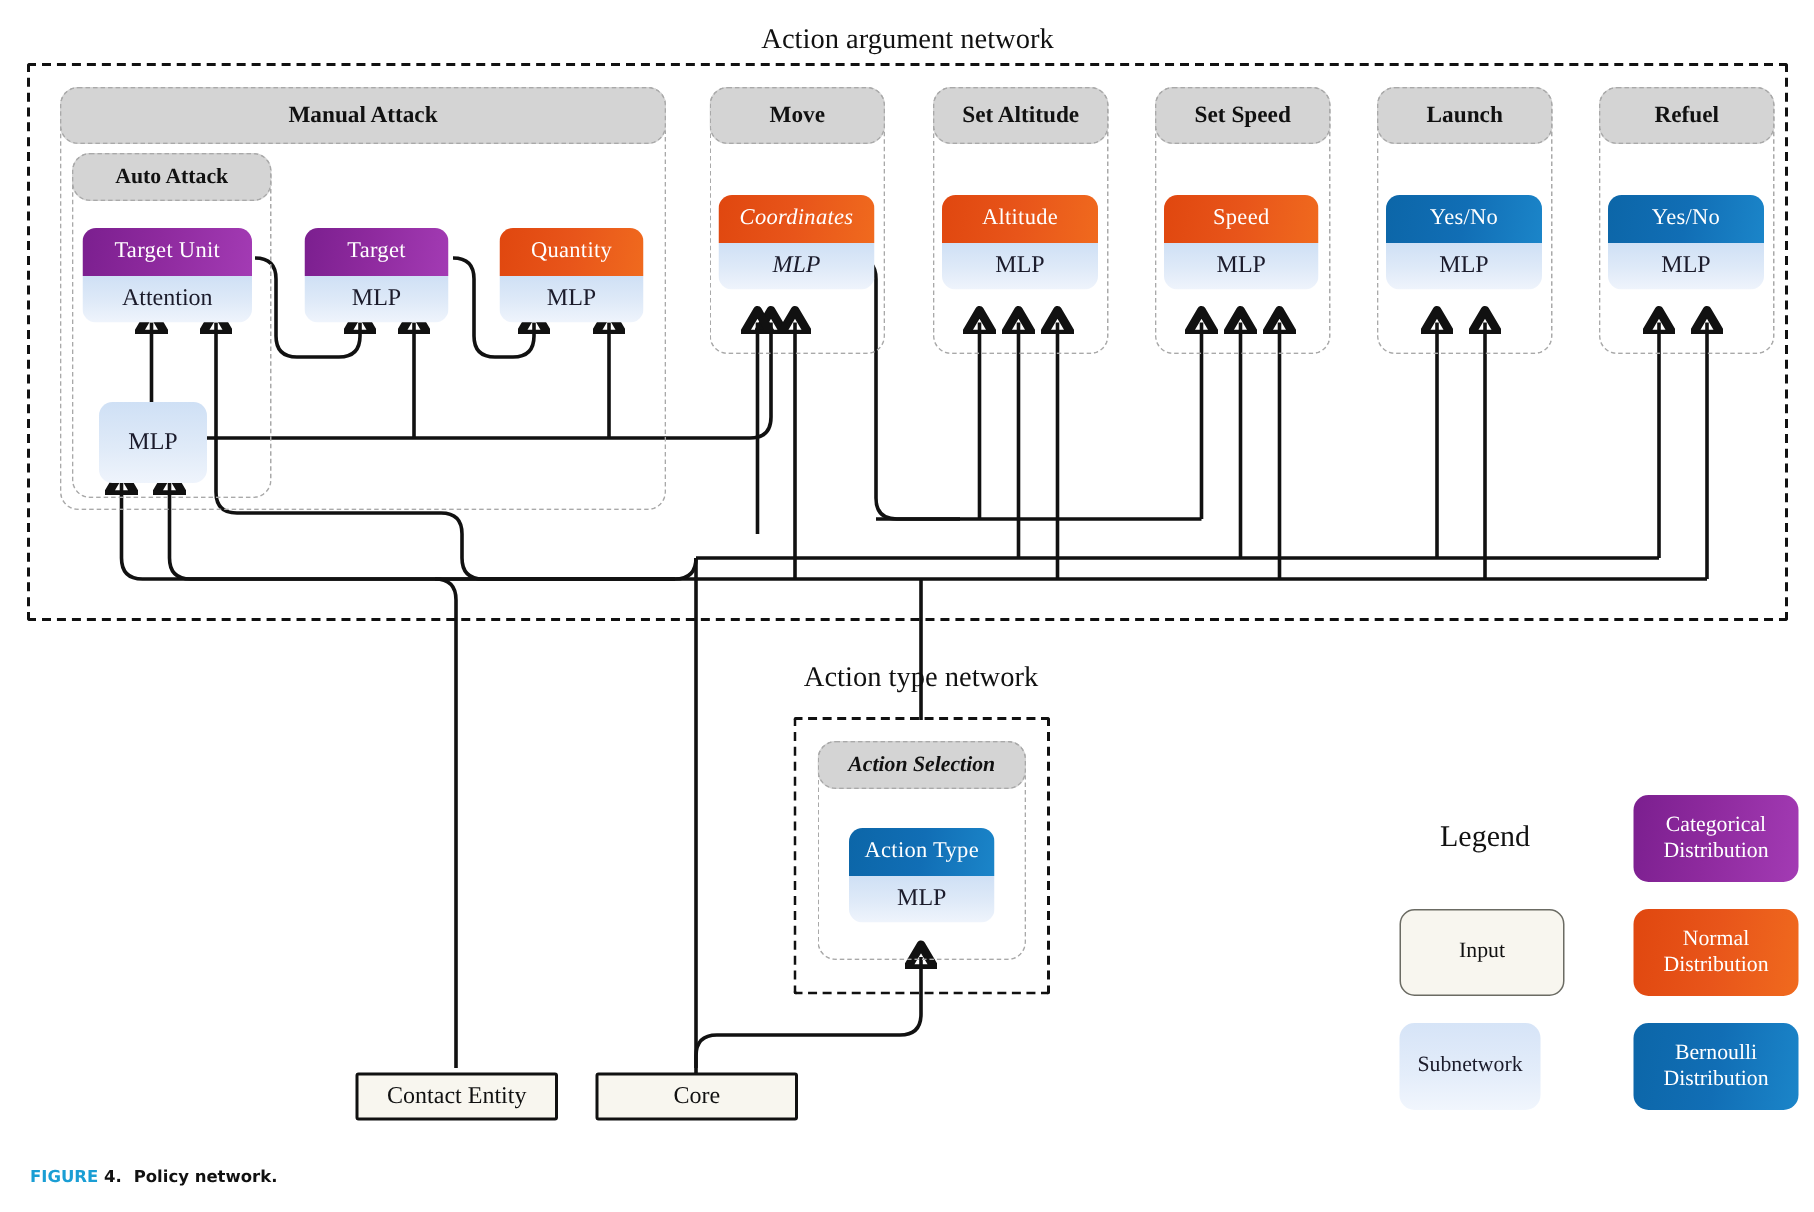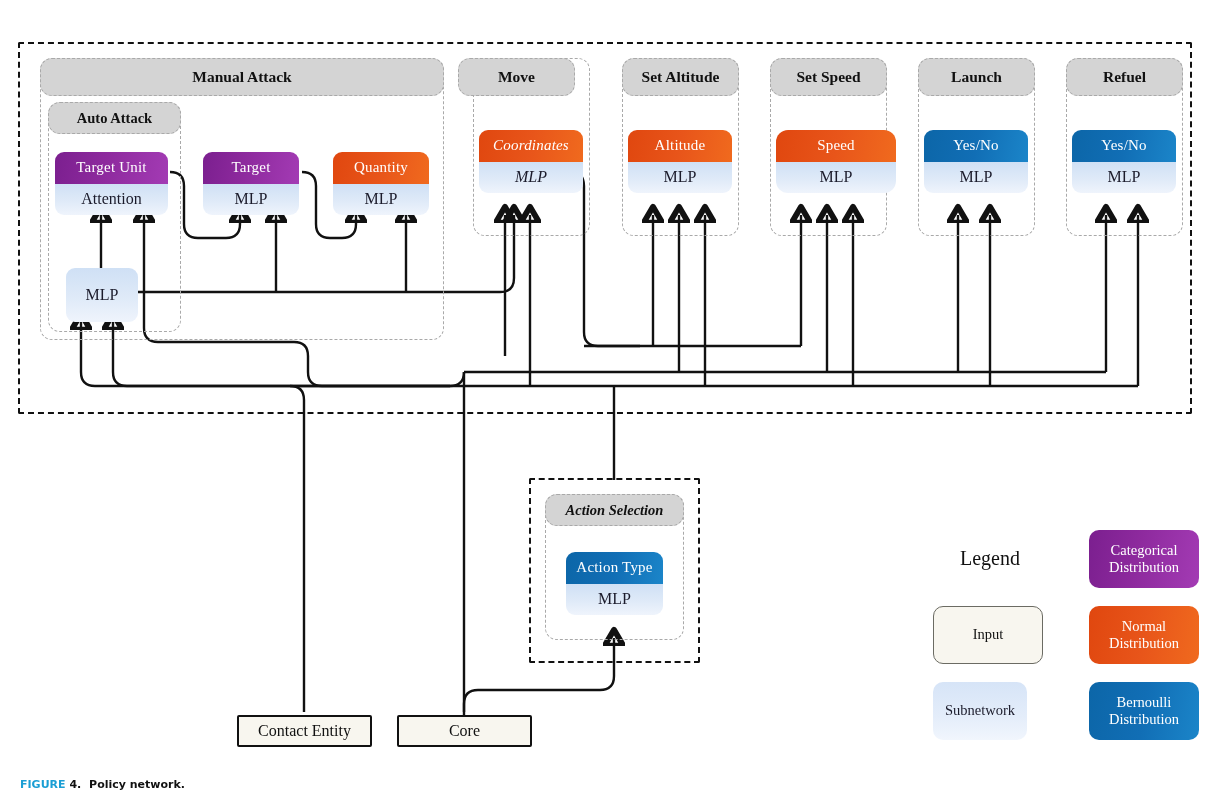--- a/index.html
+++ b/index.html
@@ -117,20 +117,21 @@
 
     <path d="M584,346 L801,346"></path>
 
     <path d="M464,372 L1106,372"></path>
 
     <path d="M290,386 L1138,386"></path>
 
     <path d="M653,346 L653,346"></path>
   </svg>
 
+  <div class="abs net-title" style="left:380px;top:16px;width:450px;">Action argument network</div>
 
   <div class="abs net-frame" style="left:18px;top:42px;width:1174px;height:372px;"></div>
 
   <div class="abs group" style="left:40px;top:58px;width:404px;height:282px;"></div>
   <div class="abs group-head" style="left:40px;top:58px;width:404px;height:38px;">Manual Attack</div>
 
   <div class="abs group" style="left:48px;top:102px;width:133px;height:230px;"></div>
   <div class="abs group-head" style="left:48px;top:102px;width:133px;height:32px;font-size:14.5px;">Auto Attack</div>
 
   <div class="abs node" style="left:55px;top:152px;width:113px;height:63px;">
@@ -146,54 +147,55 @@
     <div class="dist dist-cat">Target</div>
     <div class="sub">MLP</div>
   </div>
 
   <div class="abs node" style="left:333px;top:152px;width:96px;height:63px;">
     <div class="dist dist-norm">Quantity</div>
     <div class="sub">MLP</div>
   </div>
 
   <div class="abs group" style="left:473px;top:58px;width:117px;height:178px;"></div>
-  <div class="abs group-head" style="left:458px;top:58px;width:117px;height:38px;">Move</div>
+  <div class="abs group-head" style="left:473px;top:58px;width:117px;height:38px;">Move</div>
   <div class="abs node" style="left:479px;top:130px;width:104px;height:63px;font-style:italic;">
     <div class="dist dist-norm">Coordinates</div>
     <div class="sub">MLP</div>
   </div>
 
   <div class="abs group" style="left:622px;top:58px;width:117px;height:178px;"></div>
   <div class="abs group-head" style="left:622px;top:58px;width:117px;height:38px;">Set Altitude</div>
   <div class="abs node" style="left:628px;top:130px;width:104px;height:63px;">
     <div class="dist dist-norm">Altitude</div>
     <div class="sub">MLP</div>
   </div>
 
   <div class="abs group" style="left:770px;top:58px;width:117px;height:178px;"></div>
   <div class="abs group-head" style="left:770px;top:58px;width:117px;height:38px;">Set Speed</div>
-  <div class="abs node" style="left:776px;top:130px;width:120px;height:63px;border-radius:12px;">
+  <div class="abs node" style="left:776px;top:130px;width:103px;height:63px;">
     <div class="dist dist-norm">Speed</div>
     <div class="sub">MLP</div>
   </div>
 
   <div class="abs group" style="left:918px;top:58px;width:117px;height:178px;"></div>
   <div class="abs group-head" style="left:918px;top:58px;width:117px;height:38px;">Launch</div>
   <div class="abs node" style="left:924px;top:130px;width:104px;height:63px;">
     <div class="dist dist-bern">Yes/No</div>
     <div class="sub">MLP</div>
   </div>
 
   <div class="abs group" style="left:1066px;top:58px;width:117px;height:178px;"></div>
   <div class="abs group-head" style="left:1066px;top:58px;width:117px;height:38px;">Refuel</div>
   <div class="abs node" style="left:1072px;top:130px;width:104px;height:63px;">
     <div class="dist dist-bern">Yes/No</div>
     <div class="sub">MLP</div>
   </div>
 
+  <div class="abs net-title" style="left:464px;top:441px;width:300px;">Action type network</div>
 
   <div class="abs net-frame" style="left:529px;top:478px;width:171px;height:185px;"></div>
 
   <div class="abs group" style="left:545px;top:494px;width:139px;height:146px;"></div>
   <div class="abs group-head" style="left:545px;top:494px;width:139px;height:32px;font-size:14.5px;font-style:italic;">Action Selection</div>
 
   <div class="abs node" style="left:566px;top:552px;width:97px;height:63px;">
     <div class="dist dist-bern">Action Type</div>
     <div class="sub">MLP</div>
   </div>

